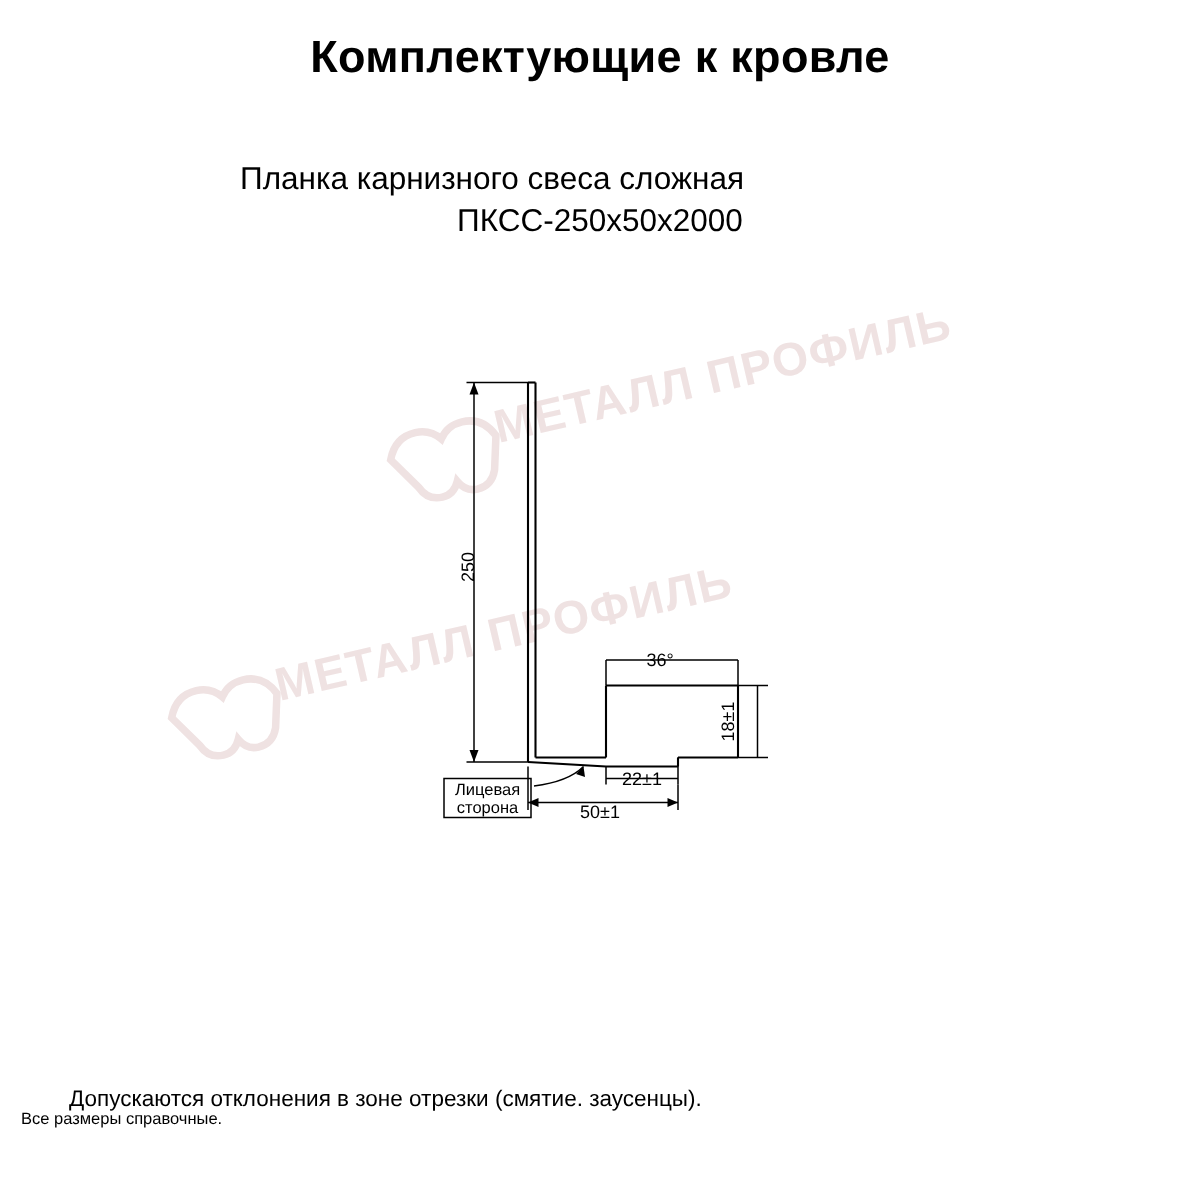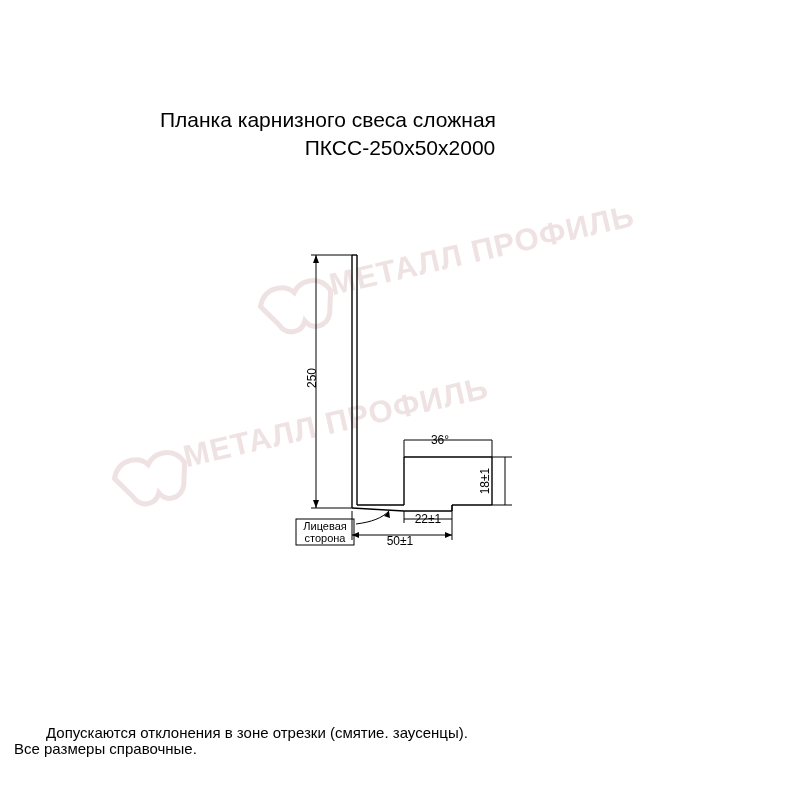--- a/index.html
+++ b/index.html
@@ -49,21 +49,21 @@
     top: 136px;
     width: 800px;
     text-align: center;
     font-size: 21px;
   }
 
   .footnote1 {
     position: absolute;
     left: 14px;
     top: 740px;
-    font-size: 15px;
+    font-size: 11px;
   }
   .footnote2 {
     position: absolute;
     left: 14px;
     top: 724px;
     font-size: 15px;
     margin-left: 32px;
   }
 
   .drawing {
@@ -98,20 +98,21 @@
     transform: rotate(-13deg);
     transform-origin: left top;
     letter-spacing: 1px;
   }
 </style>
 </head>
 <body>
 
 <div id="page">
 
+  <div class="title">Комплектующие к кровле</div>
   <div class="subtitle1">Планка карнизного свеса сложная</div>
   <div class="subtitle2">ПКСС-250x50x2000</div>
 
   <div class="wm wm1">МЕТАЛЛ ПРОФИЛЬ</div>
   <div class="wm wm2">МЕТАЛЛ ПРОФИЛЬ</div>
 
   <svg class="drawing" viewBox="0 0 800 800" xmlns="http://www.w3.org/2000/svg">
 
     <g opacity="1">
       <path d="M262 300 q6 -14 20 -14 q10 0 16 8 q6 -8 16 -8 q14 0 20 14 l-6 22 q-4 10 -14 10 q-8 0 -12 -8 q-4 8 -12 8 q-10 0 -14 -10 z" fill="none" stroke="#efe2e2" stroke-width="5" transform="rotate(-13 290 310)"></path>

